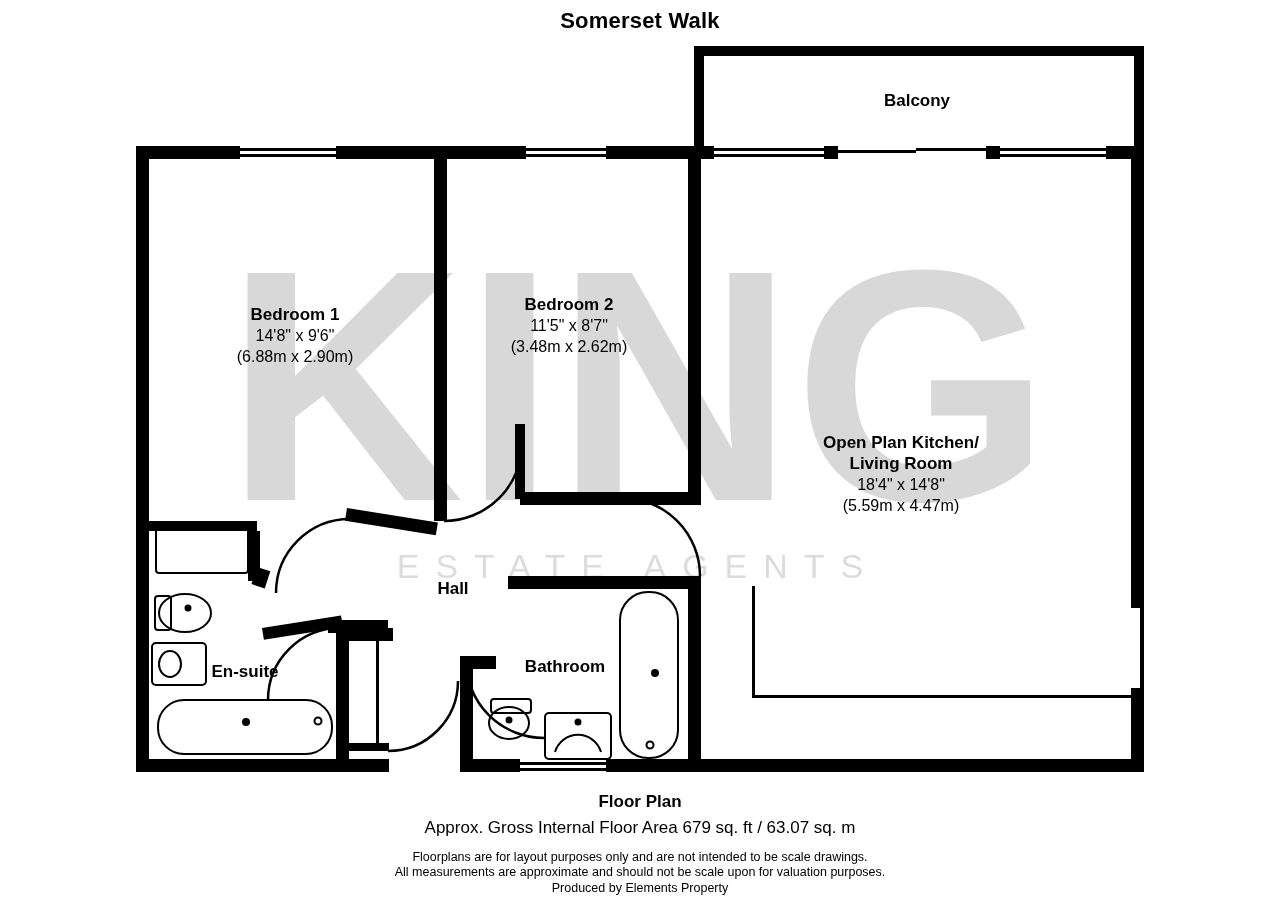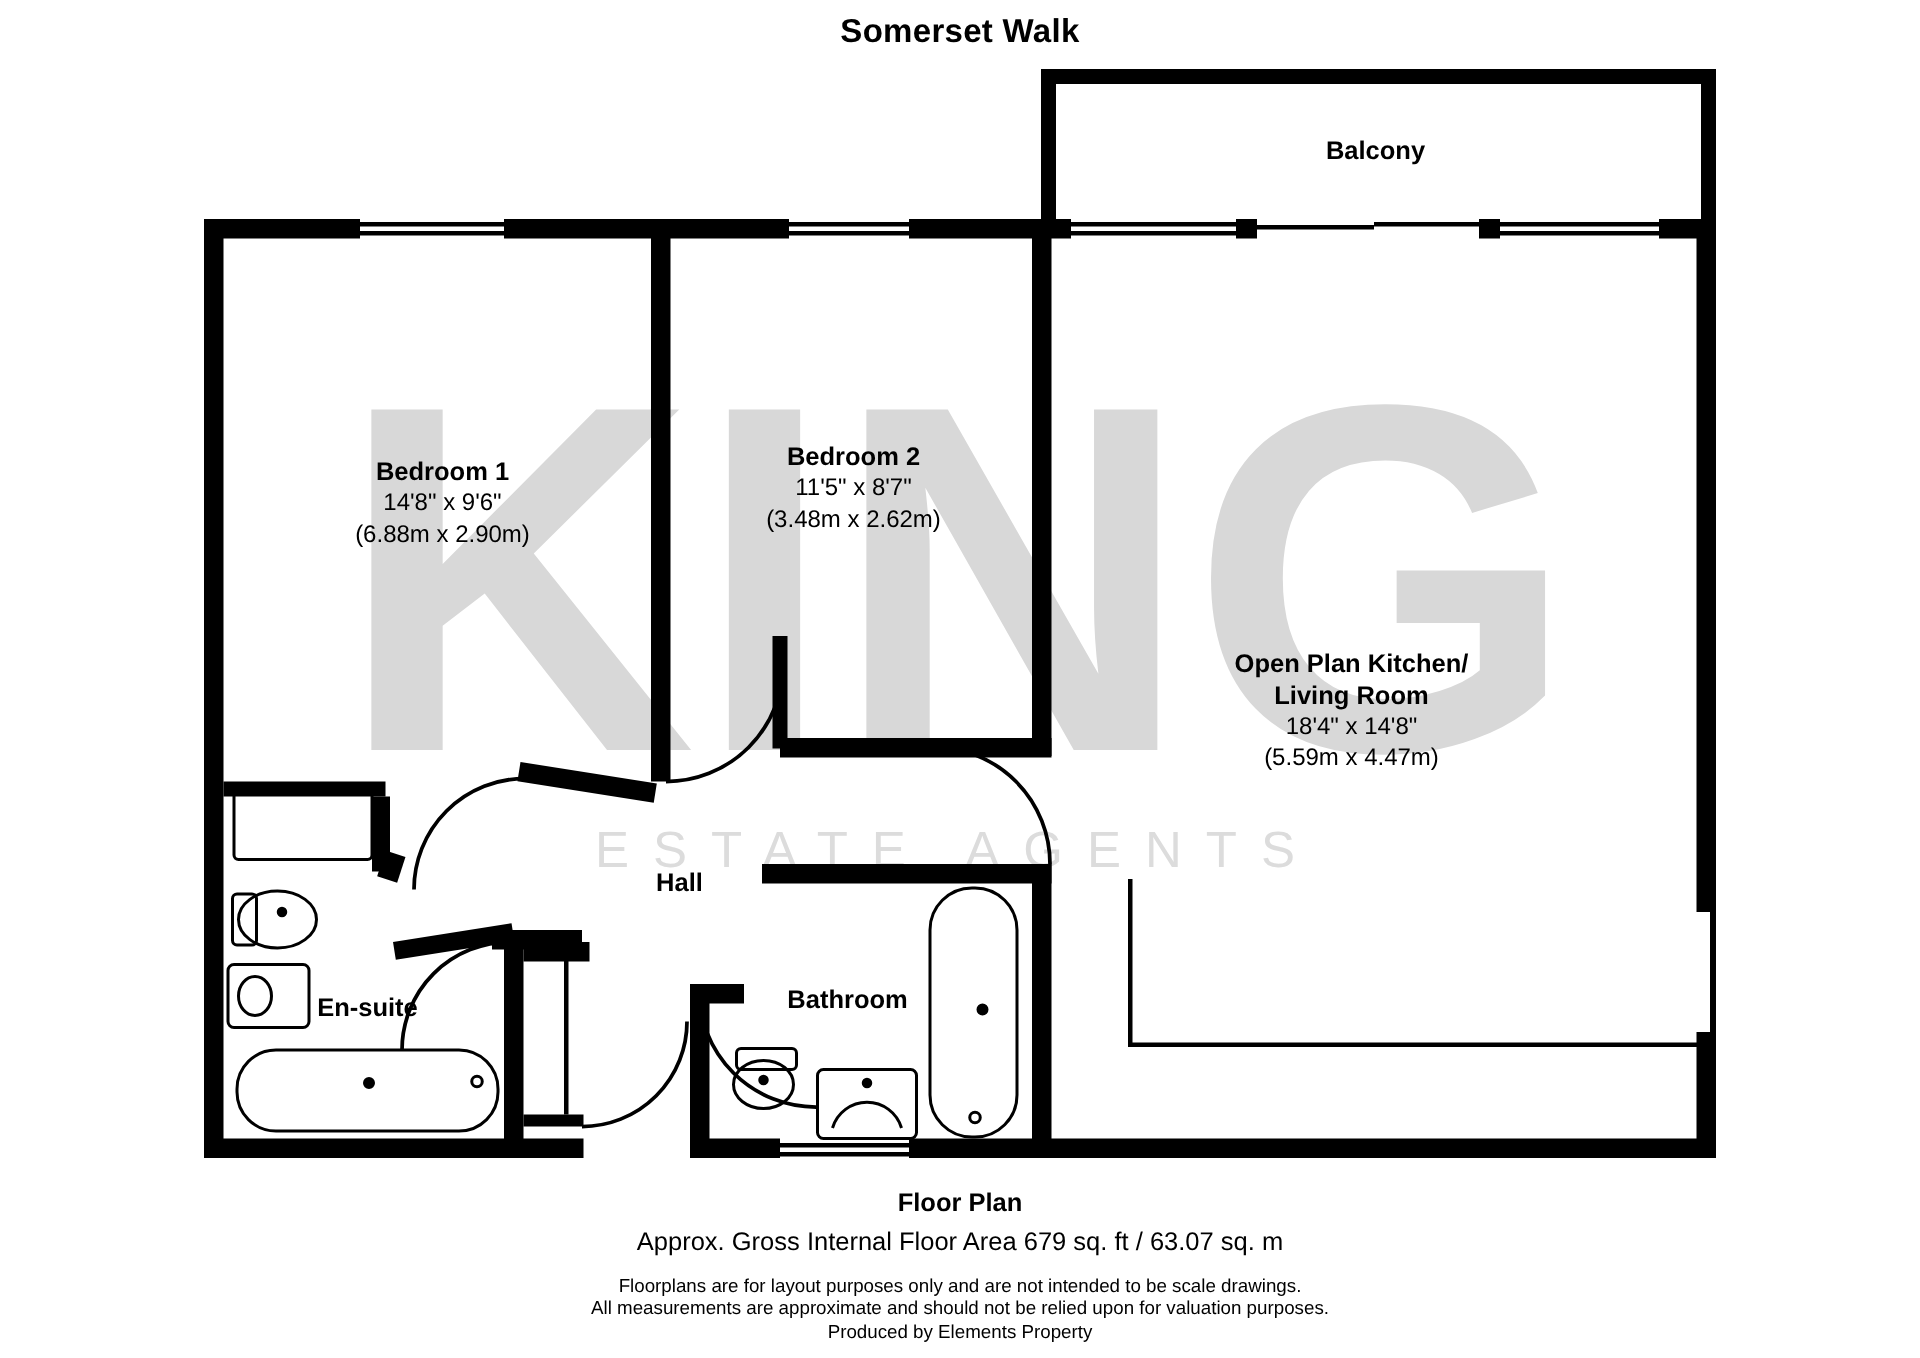--- a/index.html
+++ b/index.html
@@ -234,14 +234,14 @@
   <span class="nm">En-suite</span>
 </div>
 
 <div class="label" style="left:487px; top:656px; width:156px;">
   <span class="nm">Bathroom</span>
 </div>
 
 <div class="footer footer-title">Floor Plan</div>
 <div class="footer footer-area">Approx. Gross Internal Floor Area 679 sq. ft / 63.07 sq. m</div>
 <div class="footer footer-note fn1">Floorplans are for layout purposes only and are not intended to be scale drawings.</div>
-<div class="footer footer-note fn2">All measurements are approximate and should not be relied upon for valuation purposes.</div>
+<div class="footer footer-note fn2">All measurements are approximate and should not be scale upon for valuation purposes.</div>
 <div class="footer footer-note fn3">Produced by Elements Property</div>
 
 </body></html>

